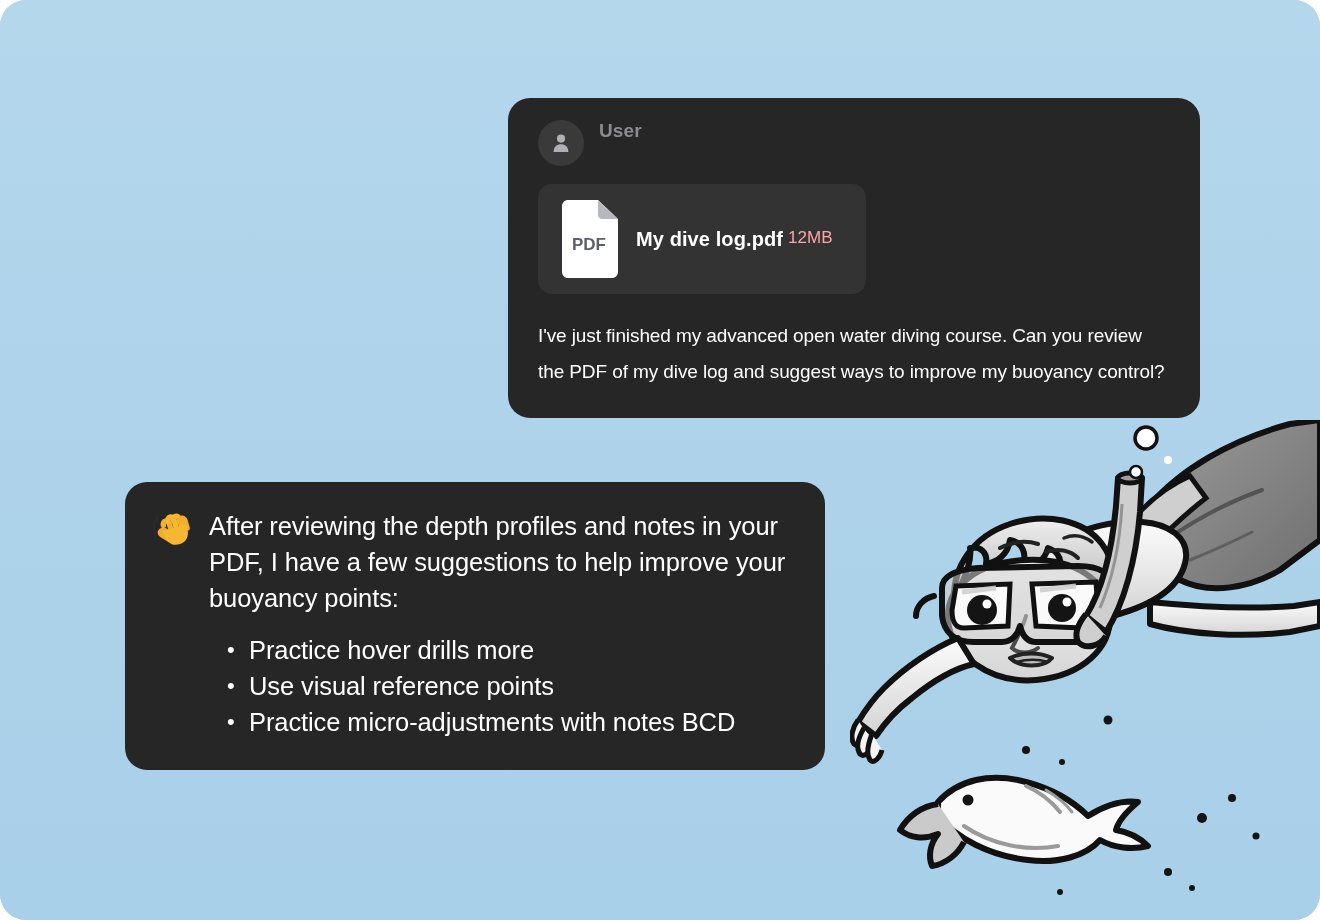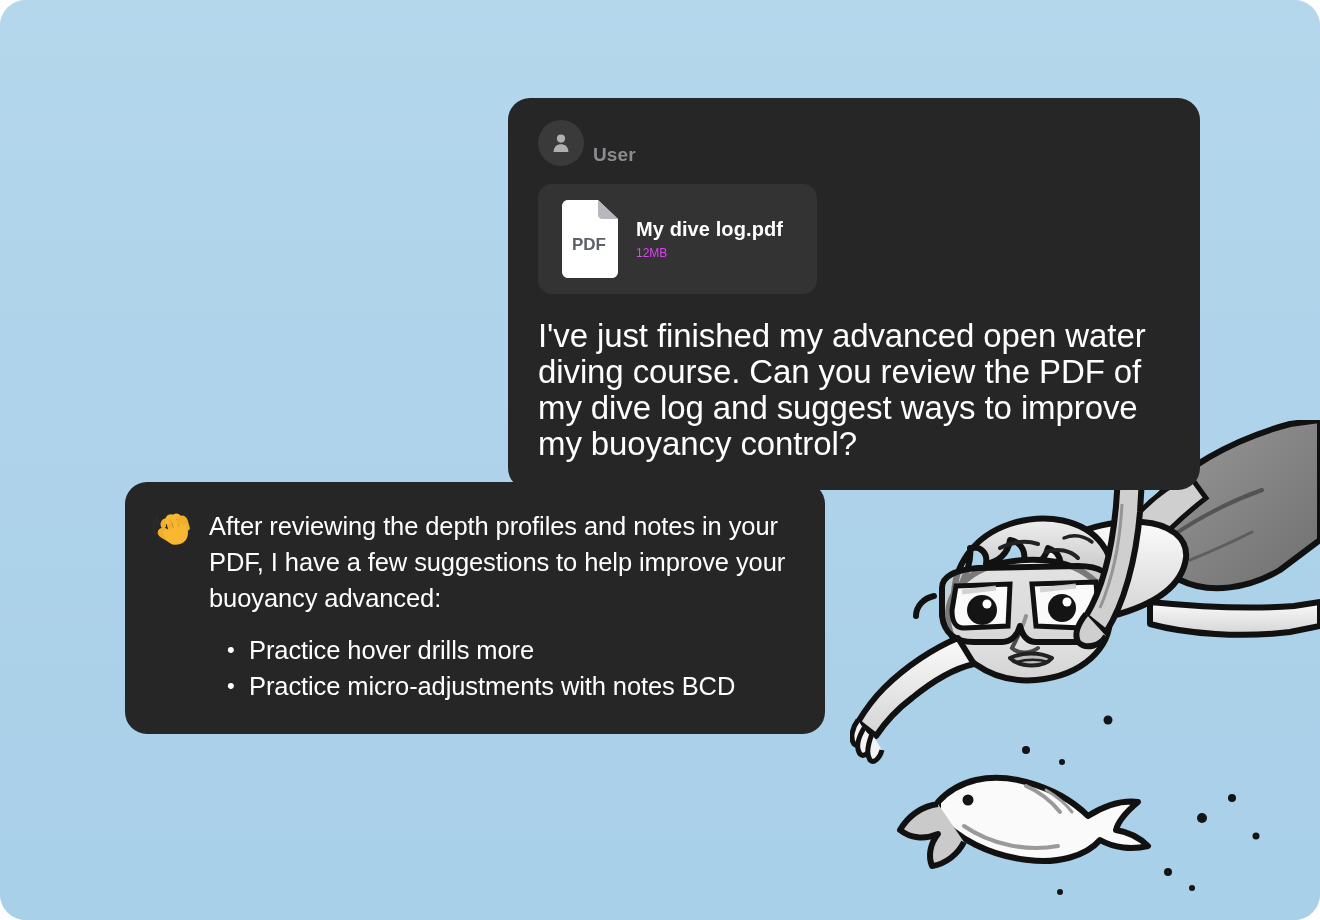--- a/index.html
+++ b/index.html
@@ -52,22 +52,22 @@
 
   .bubble-user {
     left: 508px;
     top: 98px;
     width: 692px;
     padding: 22px 30px 28px 30px;
   }
 
   .user-head {
     display: flex;
-    align-items: flex-end;
-    gap: 9px;
+    align-items: flex-start;
+    gap: 15px;
     margin-bottom: 18px;
   }
   .avatar {
     width: 46px;
     height: 46px;
     border-radius: 50%;
     background: #3a3a3a;
     display: flex;
     align-items: center;
     justify-content: center;
@@ -91,34 +91,34 @@
     padding: 16px 34px 16px 18px;
     margin-bottom: 24px;
   }
   .file-icon {
     width: 62px;
     height: 78px;
     flex: none;
     position: relative;
   }
   .file-icon svg { display: block; }
-  .file-meta { display: flex; flex-direction: column; gap: 5px; }
+  .file-meta { display: flex; flex-direction: row; gap: 5px; }
   .file-name {
     font-size: 20px;
     font-weight: bold;
     color: #ffffff;
     letter-spacing: 0.1px;
   }
   .file-size {
-    font-size: 12px;
-    color: #d946ef;
+    font-size: 17px;
+    color: #fca5a5;
   }
 
   .user-text {
-    font-size: 33px;
+    font-size: 19px;
     line-height: 36px;
     color: #ffffff;
     letter-spacing: -0.1px;
   }
 
   
   .bubble-assistant {
     left: 125px;
     top: 482px;
     width: 700px;
@@ -337,22 +337,23 @@
             <path d="M10 21 C10 30.5 15.2 35.5 22 35.5 C29 35.5 34.2 30.6 34.2 22.4 L34.2 18
                      L10 18 Z" fill="#f7b731"></path>
             <path d="M5 6 C3.2 7.8 2.4 10.6 3 13" stroke="#2b2b2b" stroke-width="2.2" stroke-linecap="round" fill="none"></path>
             <path d="M1.5 12 C0.8 14.4 1 17.2 2.4 19.4" stroke="#2b2b2b" stroke-width="2.2" stroke-linecap="round" fill="none"></path>
             <path d="M8 3 C7.2 5 7 7.4 7.6 9.4" stroke="#2b2b2b" stroke-width="2.2" stroke-linecap="round" fill="none"></path>
           </g>
         </svg>
       </div>
 
       <div class="assistant-body">
-        <p class="assistant-intro">After reviewing the depth profiles and notes in your PDF, I have a few suggestions to help improve your buoyancy advanced:</p>
+        <p class="assistant-intro">After reviewing the depth profiles and notes in your PDF, I have a few suggestions to help improve your buoyancy points:</p>
         <ul class="suggestion-list">
           <li>Practice hover drills more</li>
+          <li>Use visual reference points</li>
           <li>Practice micro-adjustments with notes BCD</li>
         </ul>
       </div>
     </div>
   </div>
 
 </div>
 
 </body></html>

